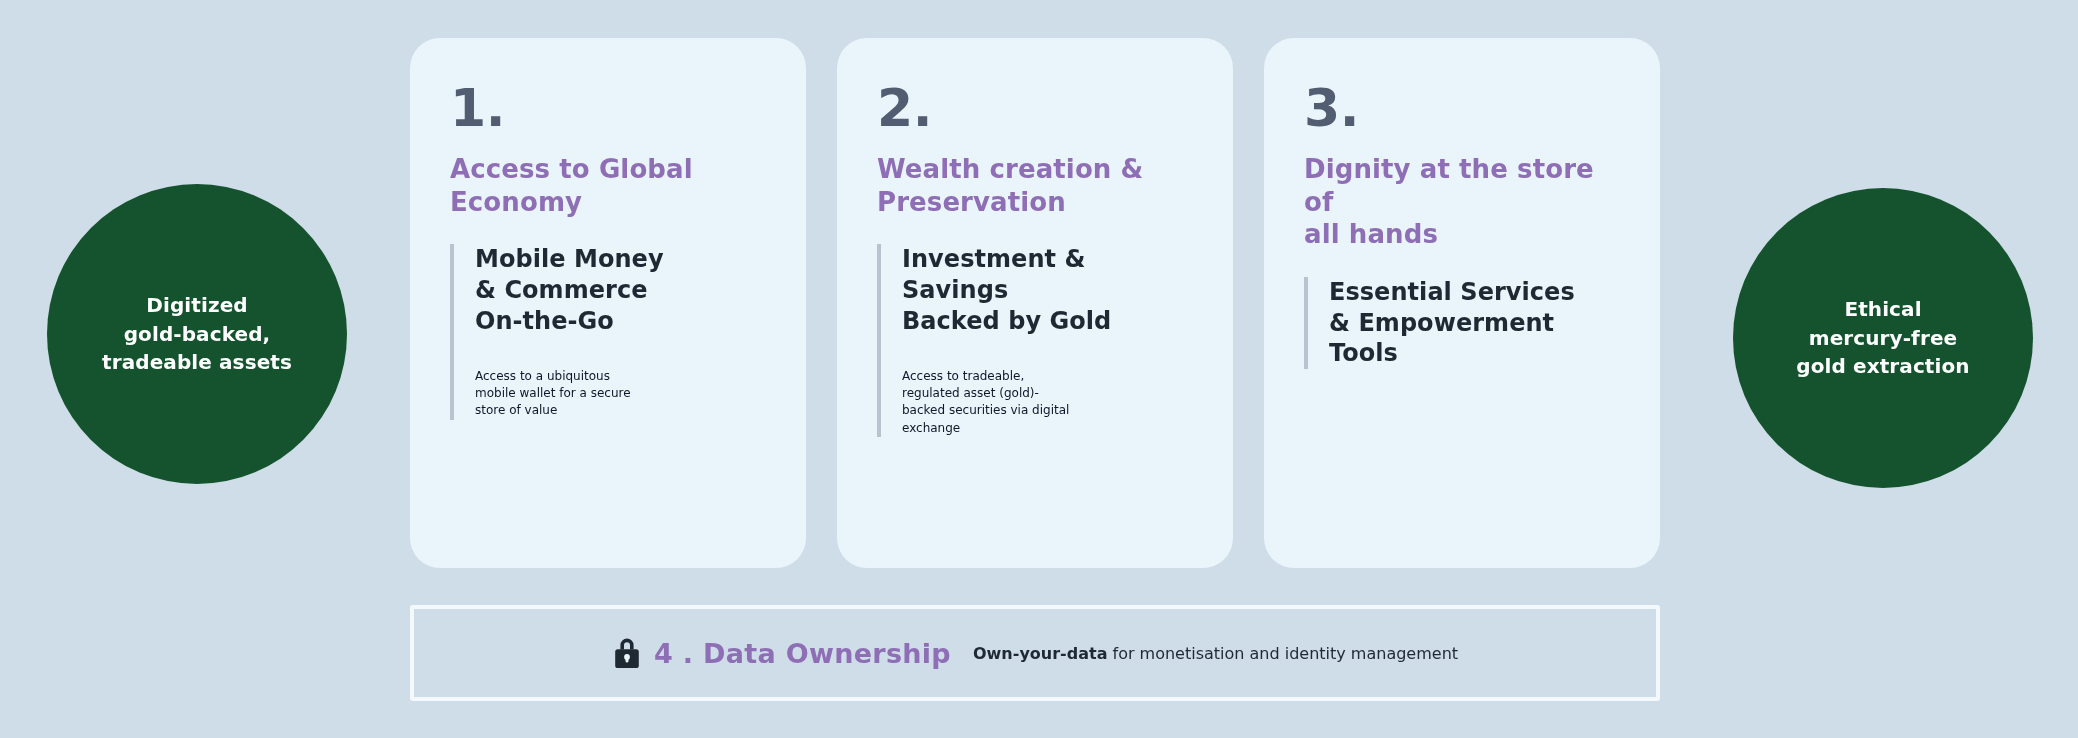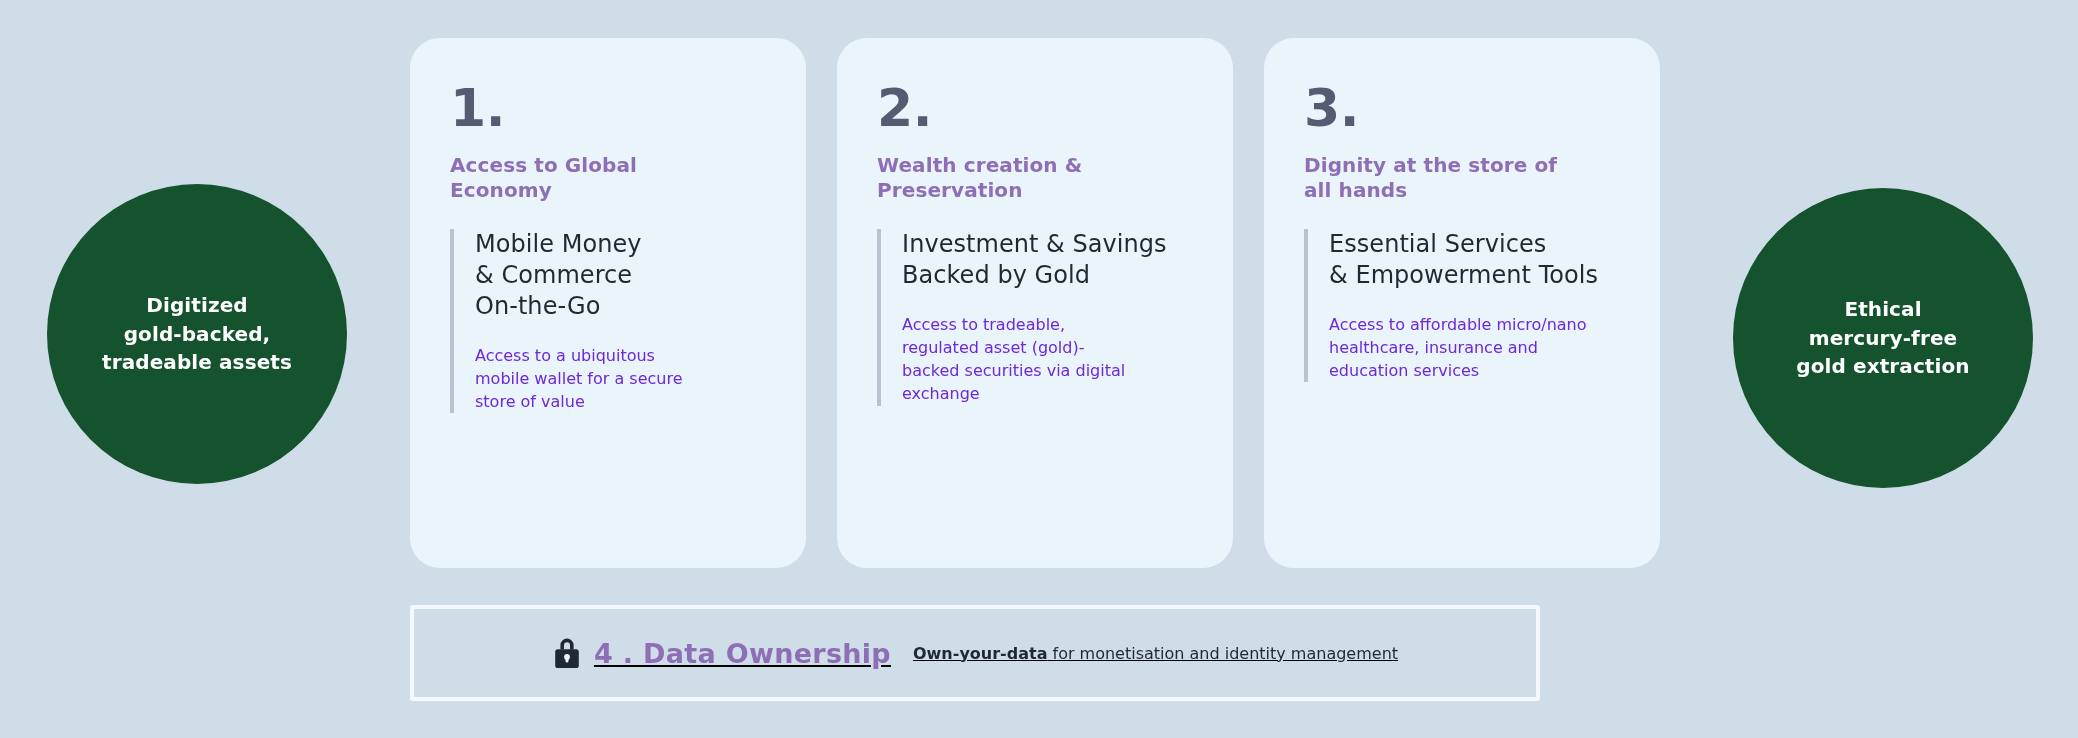--- a/index.html
+++ b/index.html
@@ -57,68 +57,67 @@
   }
   .card-number {
     font-size: 52px;
     font-weight: bold;
     color: #525d72;
     line-height: 0.95;
     letter-spacing: -0.5px;
   }
   .card-heading {
     margin-top: 20px;
-    font-size: 20px;
+    font-size: 26px;
     font-weight: bold;
     color: #8e6eb4;
     line-height: 1.25;
     white-space: pre-line;
     letter-spacing: 0.1px;
   }
   .card-body {
     margin-top: 26px;
     padding-left: 21px;
     border-left: 4px solid #b7c4cf;
   }
   .body-title {
     font-size: 24px;
-    font-weight: normal;
+    font-weight: bold;
     color: #1f2933;
     line-height: 1.28;
     white-space: pre-line;
     letter-spacing: 0.05px;
   }
   .body-desc {
-    margin-top: 22px;
-    font-size: 16px;
+    margin-top: 31px;
+    font-size: 12px;
     font-weight: normal;
-    color: #6d28d9;
+    color: #0f172a;
     line-height: 1.45;
     white-space: pre-line;
   }
 
   
   #card-1 .card-body { margin-top: 26px; }
   #card-2 .card-body { margin-top: 26px; }
   #card-3 .card-body { margin-top: 26px; }
 
   
   #bottom-strip {
     position: absolute;
     left: 410px;
     top: 605px;
-    width: 1130px;
+    width: 1250px;
     height: 96px;
     border: 4px solid #f4f9fd;
     border-radius: 3px;
     display: flex;
     align-items: center;
     justify-content: center;
     gap: 0;
-    text-decoration: underline;
   }
   #lock-icon {
     width: 30px;
     height: 34px;
     margin-right: 12px;
     flex: 0 0 auto;
     display: block;
   }
   .strip-number {
     font-size: 27px;
@@ -180,23 +179,20 @@
     </div>
   </div>
 
   <div class="card" id="card-3">
     <div class="card-number">3.</div>
     <div class="card-heading">Dignity at the store of
 all hands</div>
     <div class="card-body">
       <div class="body-title">Essential Services
 &amp; Empowerment Tools</div>
-      <div class="body-desc">Access to affordable micro/nano
-healthcare, insurance and
-education services</div>
     </div>
   </div>
 
 </div>
 
 <div id="bottom-strip">
   <svg id="lock-icon" viewBox="0 0 30 34" aria-hidden="true">
     <path d="M8.4 13.5V9.2a6.6 6.6 0 0 1 13.2 0v4.3h-3.6V9.2a3 3 0 0 0-6 0v4.3z" fill="#1f2933"></path>
     <rect x="3.2" y="13.2" width="23.6" height="18.8" rx="2.6" fill="#1f2933"></rect>
     <circle cx="15" cy="21" r="2.9" fill="#eaf4fb"></circle>

